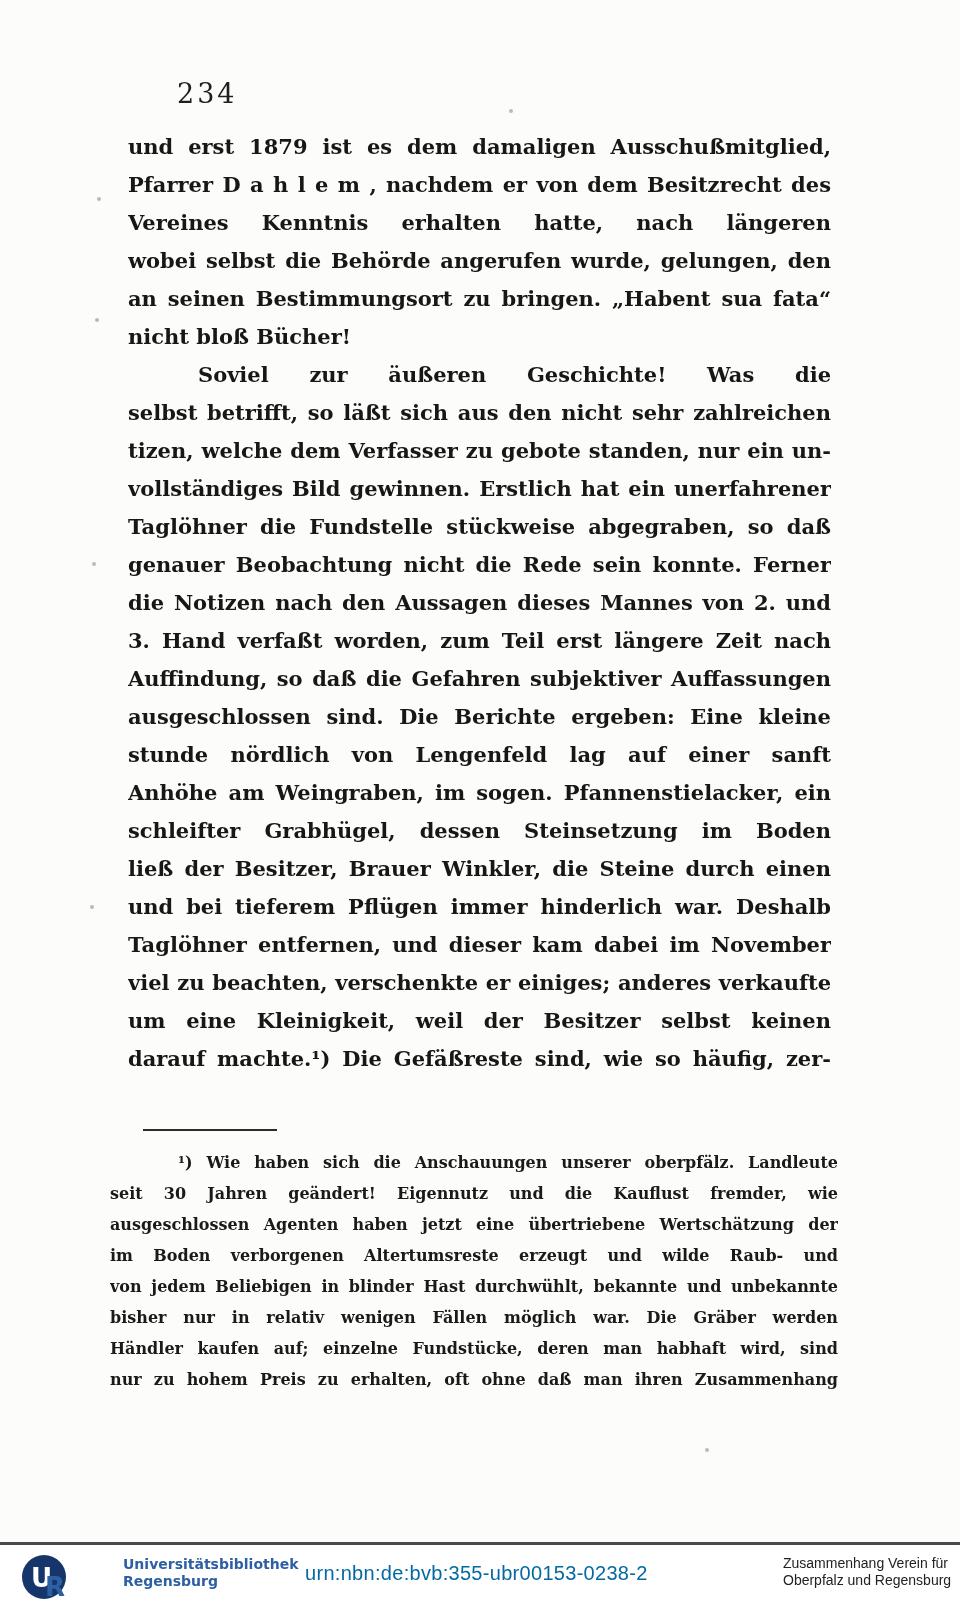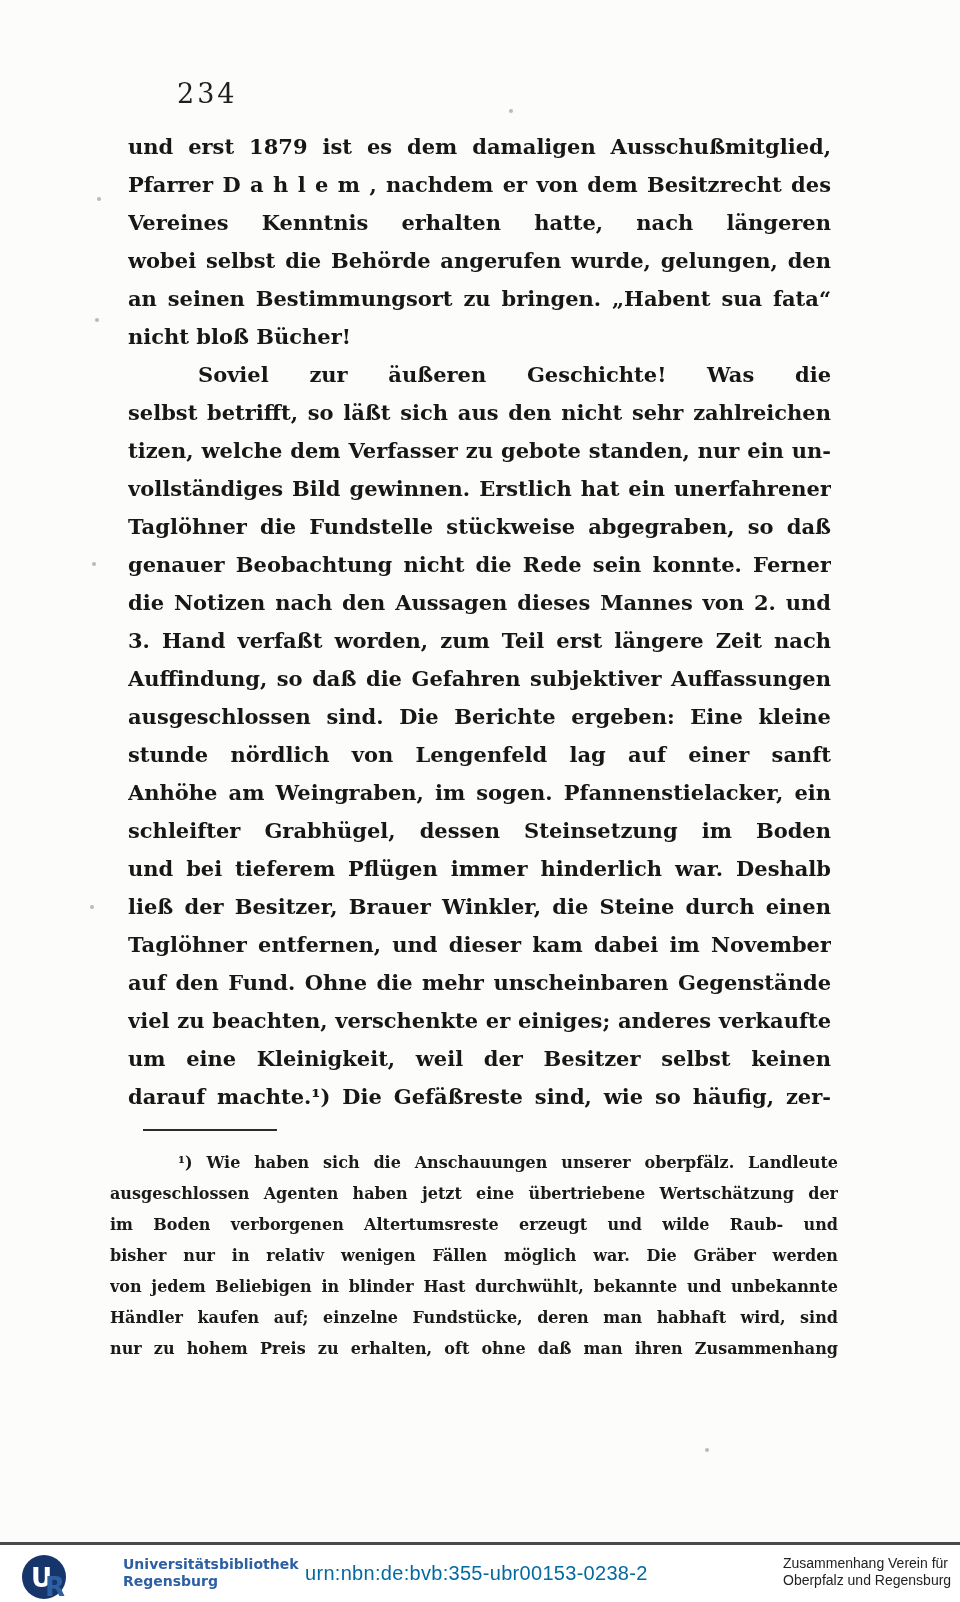--- a/index.html
+++ b/index.html
@@ -93,37 +93,37 @@
   <div class="line">vollständiges Bild gewinnen. Erstlich hat ein unerfahrener</div>
   <div class="line">Taglöhner die Fundstelle stückweise abgegraben, so daß von</div>
   <div class="line">genauer Beobachtung nicht die Rede sein konnte. Ferner sind</div>
   <div class="line">die Notizen nach den Aussagen dieses Mannes von 2. und</div>
   <div class="line">3. Hand verfaßt worden, zum Teil erst längere Zeit nach der</div>
   <div class="line">Auffindung, so daß die Gefahren subjektiver Auffassungen nicht</div>
   <div class="line">ausgeschlossen sind. Die Berichte ergeben: Eine kleine Viertel-</div>
   <div class="line">stunde nördlich von Lengenfeld lag auf einer sanft ansteigenden</div>
   <div class="line">Anhöhe am Weingraben, im sogen. Pfannenstielacker, ein ver-</div>
   <div class="line">schleifter Grabhügel, dessen Steinsetzung im Boden verblieben</div>
+  <div class="line">ließ der Besitzer, Brauer Winkler, die Steine durch einen</div>
   <div class="line">und bei tieferem Pflügen immer hinderlich war. Deshalb</div>
-  <div class="line">ließ der Besitzer, Brauer Winkler, die Steine durch einen</div>
   <div class="line">Taglöhner entfernen, und dieser kam dabei im November 1870</div>
-  <div class="line">auf den Fund. Ohne die mehr unscheinbaren Gegenstände</div>
   <div class="line">viel zu beachten, verschenkte er einiges; anderes verkaufte er</div>
   <div class="line">um eine Kleinigkeit, weil der Besitzer selbst keinen Anspruch</div>
   <div class="line">darauf machte.¹) Die Gefäßreste sind, wie so häufig, zer-</div>
 </div>
 
 <div class="footnote-sep"></div>
 
 <div class="footnote">
   <div class="fn-line indent">¹) Wie haben sich die Anschauungen unserer oberpfälz. Landleute</div>
+  <div class="fn-line">seit 30 Jahren geändert! Eigennutz und die Kauflust fremder, wie</div>
   <div class="fn-line">ausgeschlossen Agenten haben jetzt eine übertriebene Wertschätzung der</div>
   <div class="fn-line">im Boden verborgenen Altertumsreste erzeugt und wilde Raub- und</div>
+  <div class="fn-line">von jedem Beliebigen in blinder Hast durchwühlt, bekannte und unbekannte</div>
   <div class="fn-line">bisher nur in relativ wenigen Fällen möglich war. Die Gräber werden</div>
-  <div class="fn-line">von jedem Beliebigen in blinder Hast durchwühlt, bekannte und unbekannte</div>
   <div class="fn-line">Händler kaufen auf; einzelne Fundstücke, deren man habhaft wird, sind</div>
   <div class="fn-line">nur zu hohem Preis zu erhalten, oft ohne daß man ihren Zusammenhang</div>
 </div>
 
 <div class="footer-rule"></div>
 
 <div class="footer">
   <div class="logo-wrap">
     <svg width="56" height="48" viewBox="0 0 56 48">
       <circle cx="24" cy="23" r="22" fill="#16356b"></circle>

